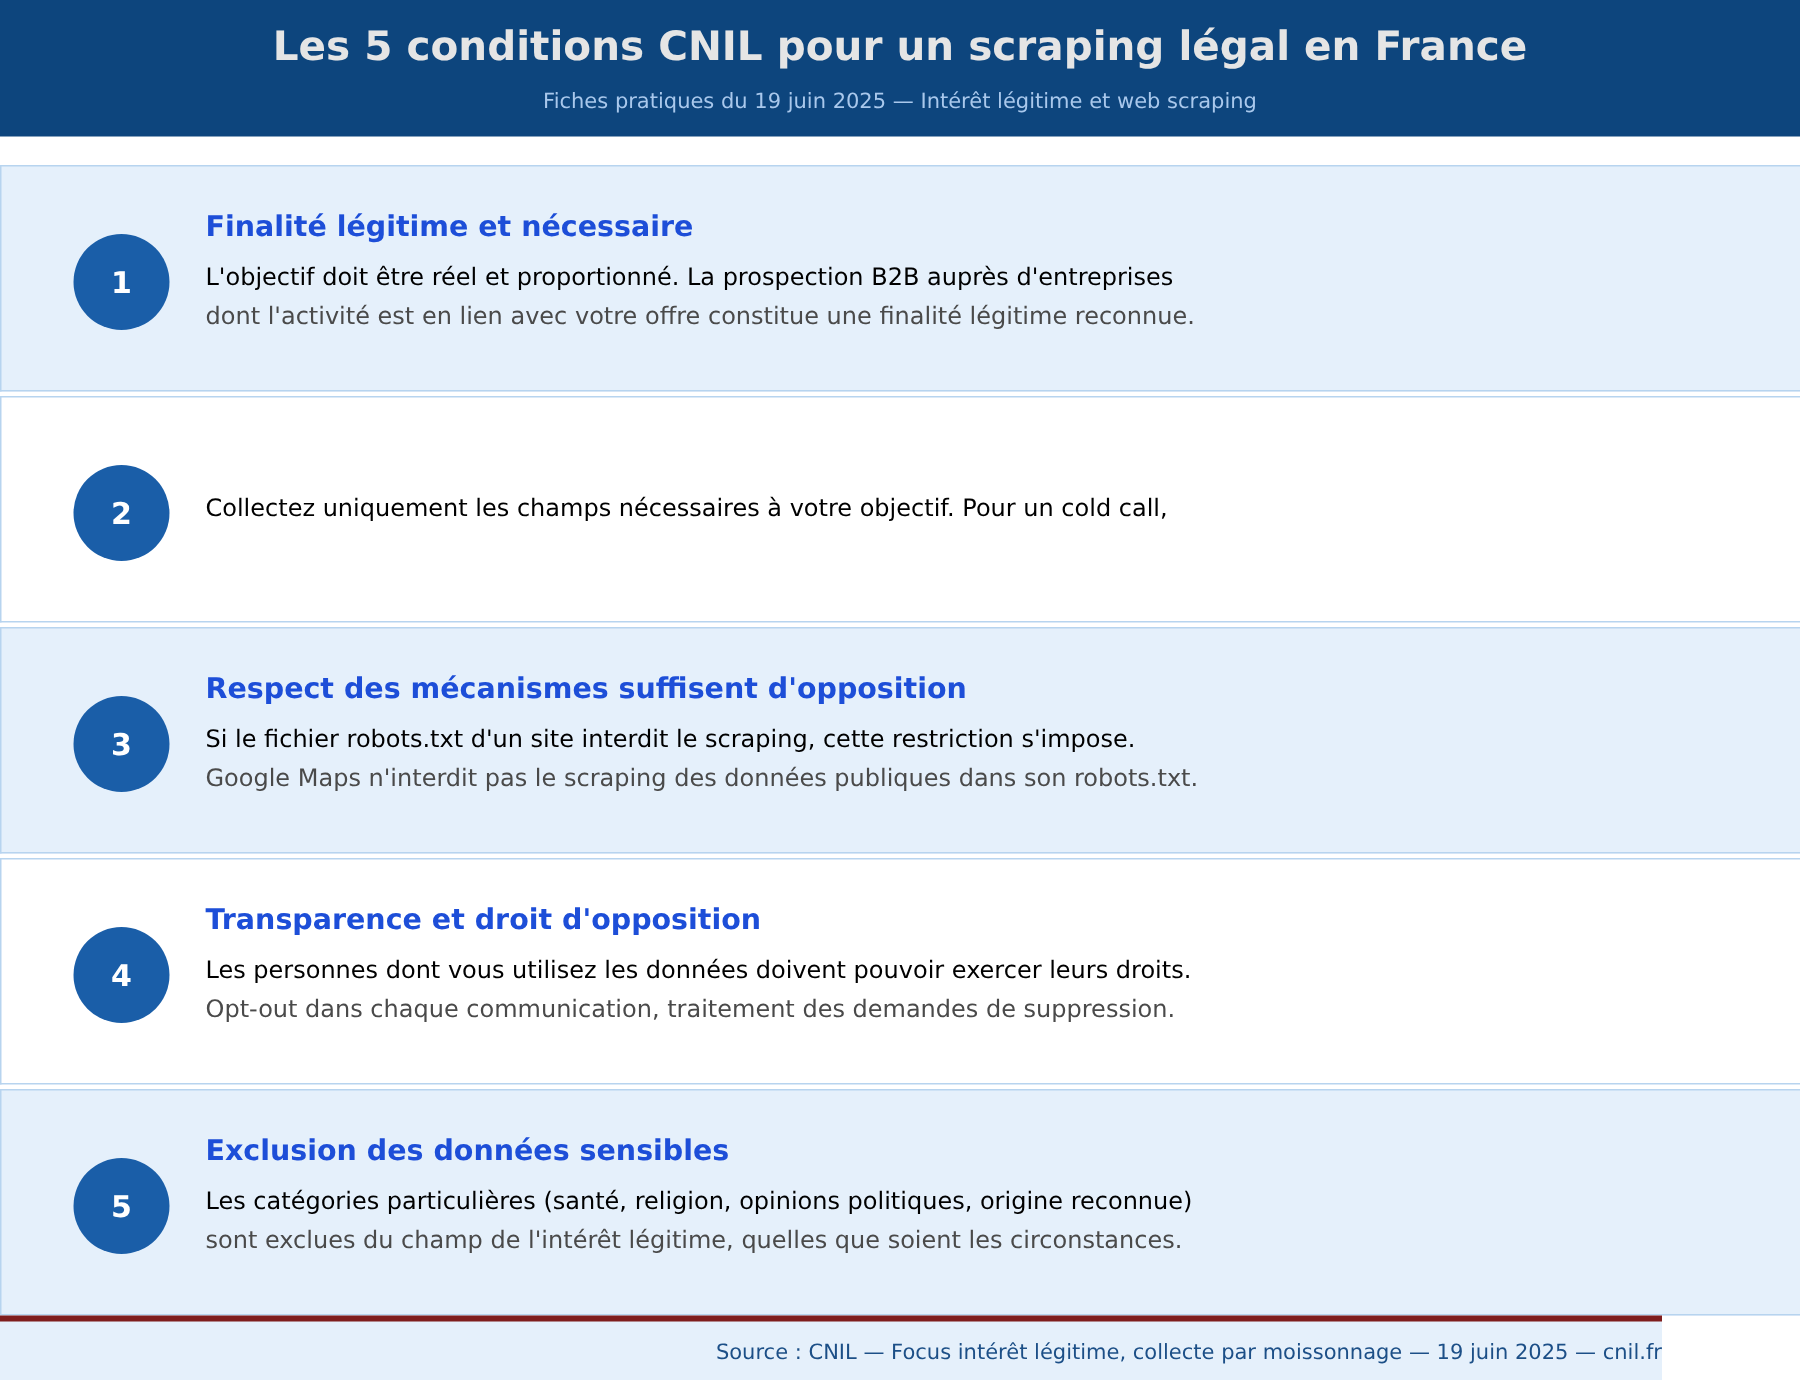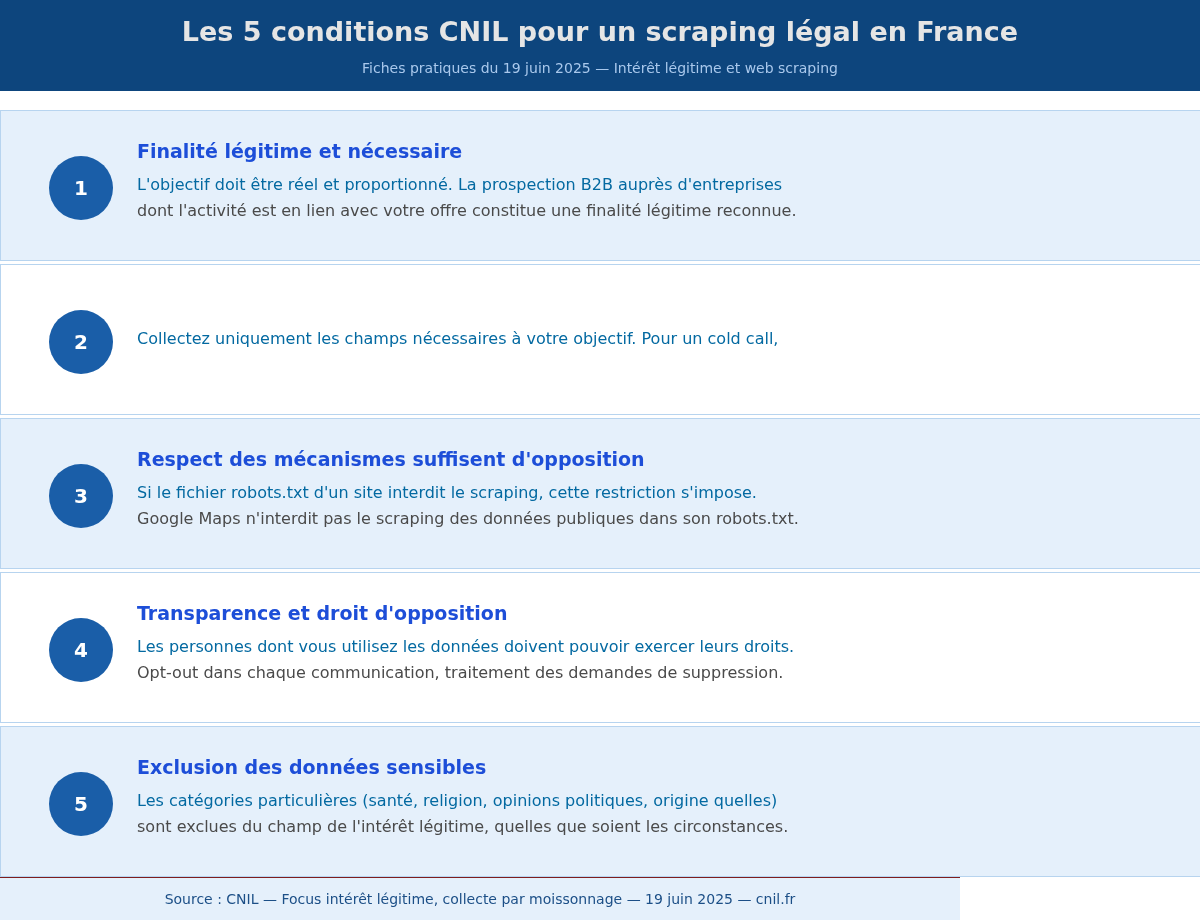--- a/index.html
+++ b/index.html
@@ -37,33 +37,33 @@
       color: #ffffff; font-weight: bold; font-size: 20px;
       display: flex; align-items: center; justify-content: center;
     }
     .card-title {
       position: absolute; left: 136px; top: 28px;
       font-size: 19px; font-weight: bold; color: #1d4ed8;
       line-height: 24px; white-space: nowrap;
     }
     .card-line1 {
       position: absolute; left: 136px; top: 63px;
-      font-size: 16px; color: #0369a1;
+      font-size: 16px; color: #000000;
       line-height: 22px; white-space: nowrap;
     }
     .card-line2 {
       position: absolute; left: 136px; top: 89px;
       font-size: 16px; color: #4a4a4a;
       line-height: 22px; white-space: nowrap;
     }
     .footer {
-      position: absolute; left: 0; top: 877px; width: 960px; height: 43px;
+      position: absolute; left: 0; top: 877px; width: 1108px; height: 43px;
       background: #e5f0fb;
-      border-top: 1px solid #7f1d1d;
-      text-align: center;
+      border-top: 4px solid #7f1d1d;
+      text-align: right;
     }
     .footer-text {
       position: absolute; left: 0; right: 0; top: 12px;
       font-size: 14px; color: #1c4f87; line-height: 18px;
     }
   </style>
 </head>
 <body>
 
 <div class="header">
@@ -103,19 +103,19 @@
   <div class="card-title">Transparence et droit d'opposition</div>
   <div class="card-line1">Les personnes dont vous utilisez les données doivent pouvoir exercer leurs droits.</div>
   <div class="card-line2">Opt-out dans chaque communication, traitement des demandes de suppression.</div>
 </div>
 
 <div class="card alt" style="top:726px;">
   <div class="circle">
       <span>5</span>
     </div>
   <div class="card-title">Exclusion des données sensibles</div>
-  <div class="card-line1">Les catégories particulières (santé, religion, opinions politiques, origine quelles)</div>
+  <div class="card-line1">Les catégories particulières (santé, religion, opinions politiques, origine reconnue)</div>
   <div class="card-line2">sont exclues du champ de l'intérêt légitime, quelles que soient les circonstances.</div>
 </div>
 
 <div class="footer">
   <div class="footer-text">Source : CNIL — Focus intérêt légitime, collecte par moissonnage — 19 juin 2025 — cnil.fr</div>
 </div>
 
 </body></html>

